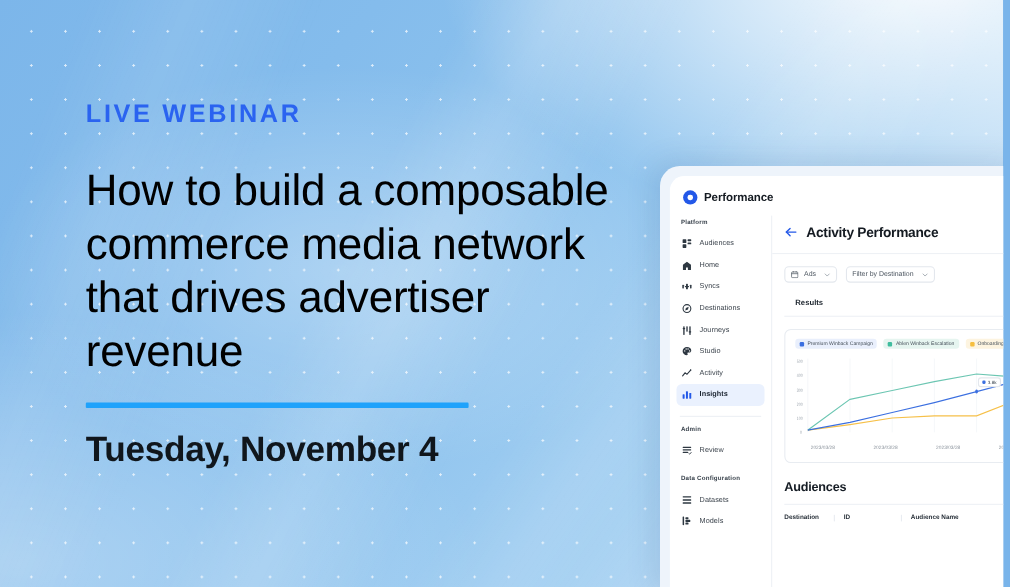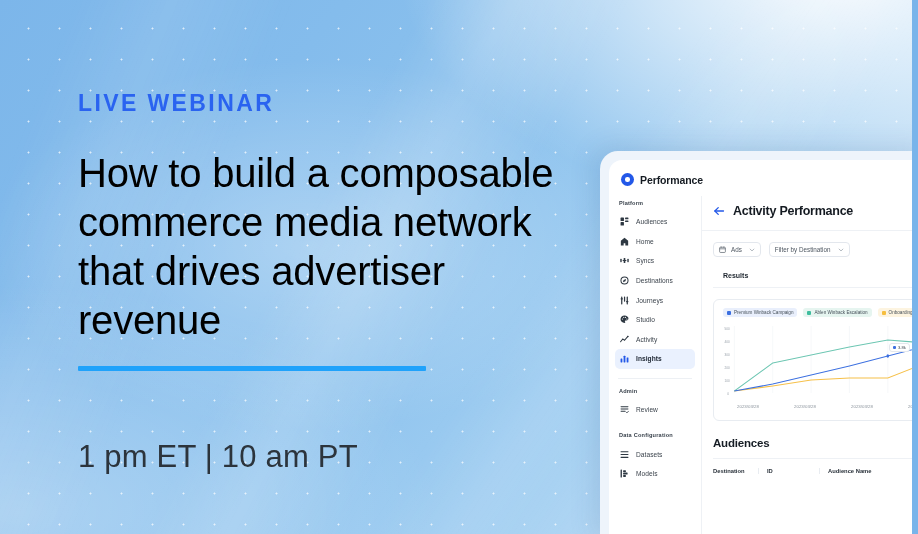--- a/index.html
+++ b/index.html
@@ -354,21 +354,21 @@
   <div class="sky-base"></div>
   <div class="sky-wisps"></div>
   <div class="dot-grid"></div>
 
   <div class="left-col">
     <div class="eyebrow">LIVE WEBINAR</div>
     <h1 class="headline">How to build a composable commerce media network that drives advertiser revenue</h1>
   </div>
 
   <div class="rule"></div>
-  <div class="time-line">1 pm ET | 10 am PT</div>
+  <div class="date-line">Tuesday, November 4</div>
 
   <div class="app-frame">
     <div class="app-window">
 
       <div class="logo-bar">
         <span class="logo-mark">
             <i></i>
           </span>
         <span class="logo-text">Performance</span>
       </div>

